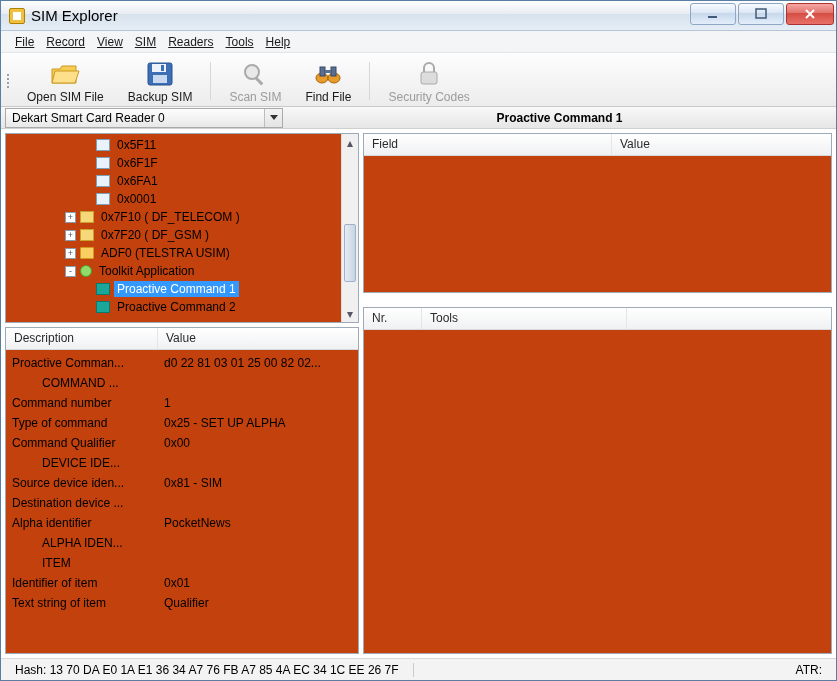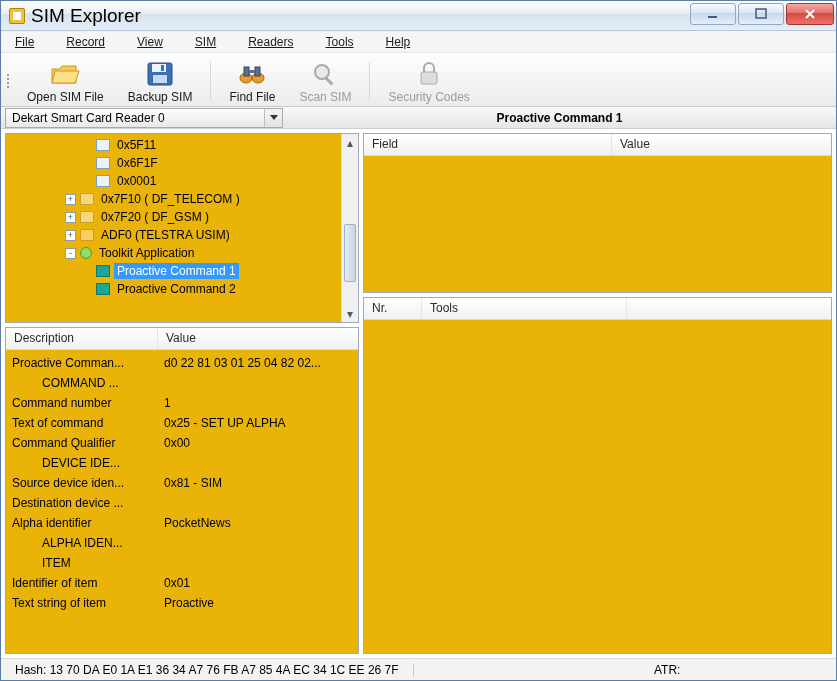--- a/index.html
+++ b/index.html
@@ -2,28 +2,28 @@
 <html><head>
 <meta charset="utf-8">
 <style>
   * { box-sizing: border-box; margin: 0; padding: 0; font-family: "Segoe UI", Tahoma, sans-serif; font-size: 12px; }
   body { background: #fff; width: 837px; height: 681px; overflow: hidden; border: 1px solid #5a7ea3; display: flex; flex-direction: column; }
 
   
   .titlebar { height: 30px; background: linear-gradient(to bottom, #fdfefe, #e8edf3 45%, #d8e2ec 46%, #e5eef7); display: flex; align-items: center; padding: 0 0 0 8px; border-bottom: 1px solid #b6c5d6; }
   .titlebar .app-icon { width: 16px; height: 16px; background: #f0c040; border:1px solid #b08000; border-radius:2px; position: relative; margin-right: 6px; }
   .titlebar .app-icon::after { content:""; position:absolute; inset:3px; background:#fff; }
-  .titlebar .title { color: #000; flex: 1; font-size: 19px; }
+  .titlebar .title { color: #000; flex: 1; font-size: 15px; }
   .winbtns { display:flex; height:100%; }
   .winbtn { width: 46px; height: 22px; margin-top:2px; margin-right:2px; border:1px solid #8fa7c4; border-radius: 3px; background: linear-gradient(to bottom,#f7fbff,#dbe6f4 45%,#c7d7ea 46%,#e3eefb); display:flex; align-items:center; justify-content:center; color:#405a78; }
   .winbtn.close { background: linear-gradient(to bottom,#f6a6a2,#e2746d 45%,#d44d43 46%,#e97168); border-color:#a33; color:#fff; width:48px; }
   .winbtn svg { width:12px; height:12px; }
 
   
-  .menubar { height: 22px; background: #f4f5f6; display:flex; align-items:center; padding: 0 8px; gap: 20px; border-bottom:1px solid #e2e4e7; }
+  .menubar { height: 22px; background: #f4f5f6; display:flex; align-items:center; padding: 0 8px; gap: 0; border-bottom:1px solid #e2e4e7; }
   .menubar .menuitem { padding: 2px 6px; color:#1b1b1b; cursor:default; }
   .menubar .menuitem .ul { text-decoration: underline; }
 
   
   .toolbar { height: 54px; background: linear-gradient(to bottom,#fdfdfd,#ececec); border-top:1px solid #fff; border-bottom:1px solid #c9c9c9; display:flex; position:relative; padding: 2px 4px 0 4px; }
   .toolgrip { width:6px; margin-right:4px; display:flex; flex-direction:column; justify-content:center; gap:2px; }
   .toolgrip i { width:2px; height:2px; background:#9aa0a8; display:block; margin-left:2px; }
   .toolbtn { display:flex; flex-direction:column; align-items:center; justify-content:flex-end; padding: 2px 12px 2px 12px; color:#1b1b1b; gap:2px; }
   .toolbtn.disabled { color:#9b9b9b; }
   .toolbtn .ticon { width:32px; height:28px; display:flex; align-items:center; justify-content:center; }
@@ -32,23 +32,23 @@
 
   
   .readerbar { height:22px; display:flex; align-items:center; background: linear-gradient(to bottom,#f8f8f8,#e6e6e6); border-bottom:1px solid #cfcfcf; }
   .reader-dd { width: 278px; height:20px; margin-left:4px; background: linear-gradient(to bottom,#fdfdfd,#e8e8e8); border:1px solid #a9a9a9; display:flex; align-items:center; padding-left:6px; position:relative; }
   .reader-dd .ddbtn { position:absolute; right:0; top:0; bottom:0; width:18px; border-left:1px solid #bcbcbc; display:flex; align-items:center; justify-content:center; background:linear-gradient(to bottom,#f4f4f4,#e4e4e4); }
   .right-header { flex:1; text-align:center; font-weight:bold; }
 
   
   .main { flex:1; display:flex; padding: 4px; gap: 4px; min-height:0; }
   .leftcol { width: 354px; display:flex; flex-direction:column; gap:4px; min-height:0; }
-  .rightcol { flex:1; display:flex; flex-direction:column; gap:4px; min-height:0; }
-
-  .panel { border:1px solid #9daab8; background:#eab308; overflow:hidden; display:flex; flex-direction:column; min-height:0; }
+  .rightcol { flex:1; display:flex; flex-direction:column; gap:14px; min-height:0; }
+
+  .panel { border:1px solid #9daab8; background:#c2410c; overflow:hidden; display:flex; flex-direction:column; min-height:0; }
   .panel .rows { overflow:auto; flex:1; }
 
   .colheader { display:flex; height:22px; background:linear-gradient(to bottom,#fff,#f0f1f3); border-bottom:1px solid #d6d9de; }
   .colheader .col { padding: 3px 8px; border-right:1px solid #e3e5e9; color:#2b2b2b; }
   .colheader .col.last { border-right:none; flex:1; }
 
   
   .treepanel { height: 190px; position:relative; }
   .treepanel .scrollv { position:absolute; right:0; top:0; bottom:0; width:17px; background:#f0f0f0; border-left:1px solid #dcdcdc; }
   .treepanel .scrollv .thumb { position:absolute; left:2px; right:2px; top:90px; height:58px; background:linear-gradient(to right,#e7ecf3,#c8d4e3); border:1px solid #9fb1c8; border-radius:2px; }
@@ -75,21 +75,21 @@
   .desc-rows .row .c2 { flex:1; padding-left:6px; overflow:hidden; text-overflow:ellipsis; white-space:nowrap; }
   .desc-rows .row.section .c1 { padding-left:36px; }
 
   .fieldpanel { height:160px; }
   .datapanel { flex:1; }
 
   
   .statusbar { height:22px; background:#f3f3f3; border-top:1px solid #d6d8db; display:flex; align-items:center; padding:0 8px; gap:8px; }
   .statusbar .cell { padding:2px 6px; }
   .statusbar .sep { width:1px; height:14px; background:#c8cace; }
-  .statusbar .atr { margin-left:auto; width:180px; }
+  .statusbar .atr { margin-left:auto; width:180px;text-align:right; }
 
   
   .svgfill { fill: currentColor; }
 </style>
 </head>
 <body>
 
 <div class="titlebar">
   <span class="app-icon"></span>
   <span class="title">SIM Explorer</span>
@@ -147,43 +147,43 @@
           <rect x="6" y="3" width="14" height="8" fill="#eef3fa"></rect>
           <rect x="7" y="14" width="14" height="8" fill="#c9d9ef"></rect>
           <rect x="15" y="4" width="3" height="6" fill="#3d6fb6"></rect>
         </svg>
     </span>
     <span class="label">Backup SIM</span>
   </div>
 
   <div class="toolsep"></div>
 
+  <div class="toolbtn disabled">
+    <span class="ticon">
+      <svg width="28" height="26" viewBox="0 0 28 26">
+          <circle cx="11" cy="11" r="7" fill="#e9e9e9" stroke="#aaa" stroke-width="2"></circle>
+          <rect x="16" y="16" width="9" height="3" transform="rotate(45 16 16)" fill="#aaa"></rect>
+        </svg>
+    </span>
+    <span class="label">Scan SIM</span>
+  </div>
+
   <div class="toolbtn">
     <span class="ticon">
       <svg width="30" height="26" viewBox="0 0 30 26">
           <ellipse cx="9" cy="17" rx="6" ry="5" fill="#e79b2d" stroke="#a86400"></ellipse>
           <ellipse cx="21" cy="17" rx="6" ry="5" fill="#e79b2d" stroke="#a86400"></ellipse>
           <rect x="7" y="6" width="5" height="9" fill="#5c6f8f" stroke="#36486a"></rect>
           <rect x="18" y="6" width="5" height="9" fill="#5c6f8f" stroke="#36486a"></rect>
           <rect x="12" y="9" width="6" height="3" fill="#5c6f8f"></rect>
         </svg>
     </span>
     <span class="label">Find File</span>
   </div>
 
-  <div class="toolbtn disabled">
-    <span class="ticon">
-      <svg width="28" height="26" viewBox="0 0 28 26">
-          <circle cx="11" cy="11" r="7" fill="#e9e9e9" stroke="#aaa" stroke-width="2"></circle>
-          <rect x="16" y="16" width="9" height="3" transform="rotate(45 16 16)" fill="#aaa"></rect>
-        </svg>
-    </span>
-    <span class="label">Scan SIM</span>
-  </div>
-
   <div class="toolsep"></div>
 
   <div class="toolbtn disabled">
     <span class="ticon">
       <svg width="24" height="26" viewBox="0 0 24 26">
           <rect x="4" y="11" width="16" height="12" rx="2" fill="#dcdcdc" stroke="#aaa"></rect>
           <path d="M7 11 V7 a5 5 0 0 1 10 0 V11" fill="none" stroke="#aaa" stroke-width="2"></path>
         </svg>
     </span>
     <span class="label">Security Codes</span>
@@ -219,20 +219,27 @@
             <span class="dots" style="visibility: hidden;">⋮</span>
             <span class="expander blank"></span>
             <span class="nicon ef"></span>
             <span class="label">0x6F1F</span>
           </div>
           <div class="node">
             <span class="sp" style="width: 48px;"></span>
             <span class="dots" style="visibility: hidden;">⋮</span>
             <span class="expander blank"></span>
             <span class="nicon ef"></span>
+            <span class="label">0x6FA1</span>
+          </div>
+          <div class="node">
+            <span class="sp" style="width: 48px;"></span>
+            <span class="dots" style="visibility: hidden;">⋮</span>
+            <span class="expander blank"></span>
+            <span class="nicon ef"></span>
             <span class="label">0x0001</span>
           </div>
           <div class="node">
             <span class="sp" style="width: 32px;"></span>
             <span class="dots" style="visibility: hidden;">⋮</span>
             <span class="expander">+</span>
             <span class="nicon df"></span>
             <span class="label">0x7F10 ( DF_TELECOM )</span>
           </div>
           <div class="node">
@@ -279,32 +286,32 @@
     </div>
 
     <div class="panel descpanel">
       <div class="colheader">
         <div class="col" style="width:152px">Description</div>
         <div class="col last">Value</div>
       </div>
       <div class="rows desc-rows" id="desc-rows">
           <div class="row">
             <div class="c1">Proactive Comman...</div>
-            <div class="c2">d0 22 81 03 01 25 04 82 02...</div>
+            <div class="c2">d0 22 81 03 01 25 00 82 02...</div>
           </div>
           <div class="row section">
             <div class="c1">COMMAND ...</div>
             <div class="c2"></div>
           </div>
           <div class="row">
             <div class="c1">Command number</div>
             <div class="c2">1</div>
           </div>
           <div class="row">
-            <div class="c1">Text of command</div>
+            <div class="c1">Type of command</div>
             <div class="c2">0x25 - SET UP ALPHA</div>
           </div>
           <div class="row">
             <div class="c1">Command Qualifier</div>
             <div class="c2">0x00</div>
           </div>
           <div class="row section">
             <div class="c1">DEVICE IDE...</div>
             <div class="c2"></div>
           </div>
@@ -326,21 +333,21 @@
           <div class="row section">
             <div class="c1">ITEM</div>
             <div class="c2"></div>
           </div>
           <div class="row">
             <div class="c1">Identifier of item</div>
             <div class="c2">0x01</div>
           </div>
           <div class="row">
             <div class="c1">Text string of item</div>
-            <div class="c2">Proactive</div>
+            <div class="c2">Qualifier</div>
           </div>
         </div>
     </div>
   </div>
 
   <div class="rightcol">
     <div class="panel fieldpanel">
       <div class="colheader">
         <div class="col" style="width:248px">Field</div>
         <div class="col last">Value</div>

